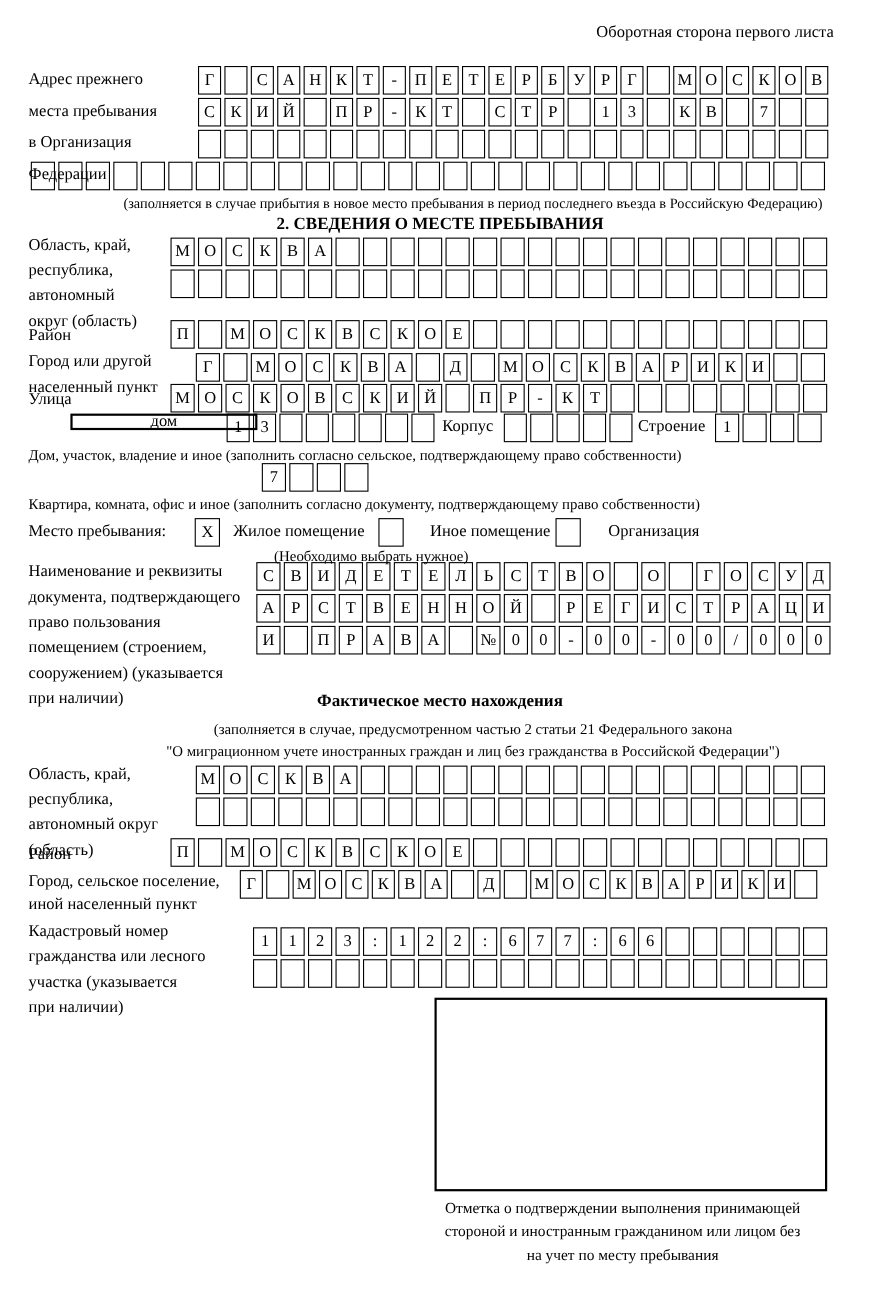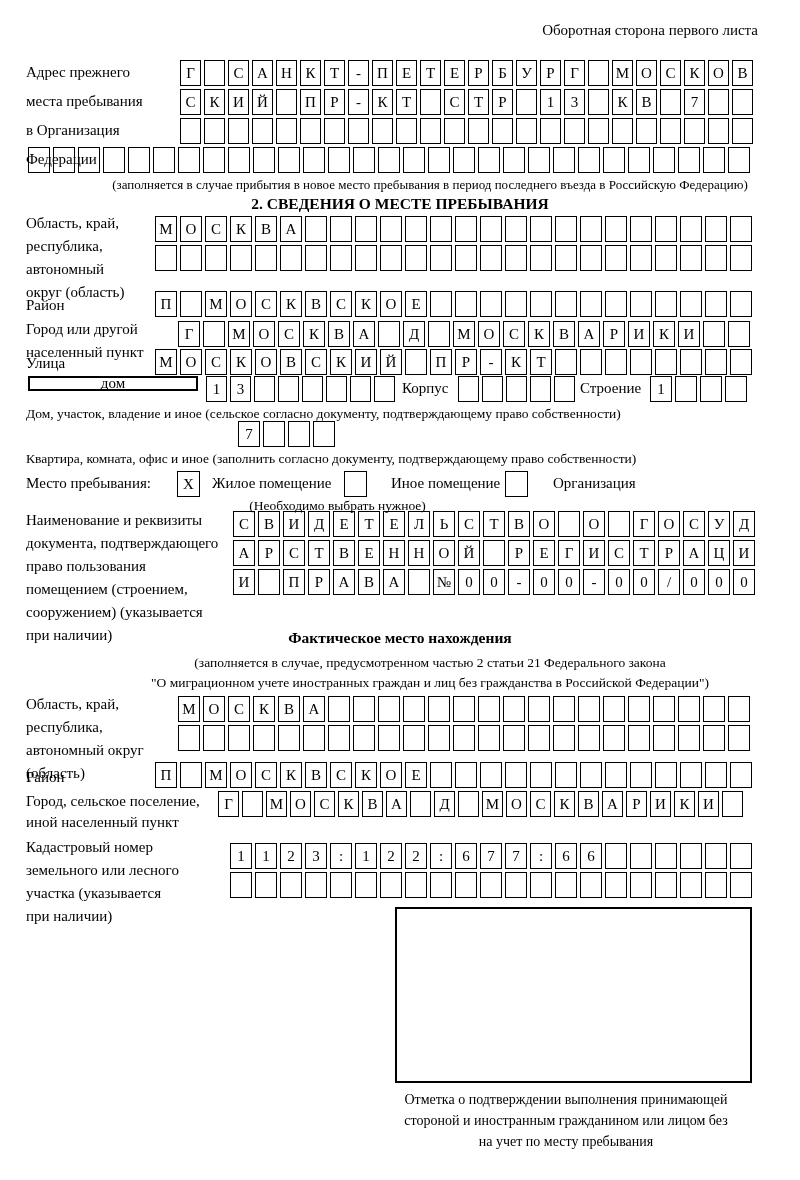--- a/index.html
+++ b/index.html
@@ -17,21 +17,21 @@
     display:flex;align-items:center;justify-content:center;
     font-size:15px;line-height:1;
   }
   .tight .cell{width:21px;}
   .caption{position:absolute;font-size:13px;}
   .caption.small{font-size:13.5px;}
   .center{left:0;width:100%;text-align:center;padding-left:30px;}
   .title{position:absolute;left:0;width:100%;text-align:center;font-weight:bold;font-size:15.5px;}
   .bigbox{
     position:absolute;height:15px;border:2px solid #000;box-sizing:border-box;
-    display:flex;align-items:center;justify-content:center;font-size:15px;
+    display:flex;align-items:center;justify-content:center;font-size:15px;margin-left:36px;
   }
   .inline-lbl{position:absolute;font-size:15px;}
   .cb{
     position:absolute;width:23px;height:26px;border:1.5px solid #000;box-sizing:border-box;
     display:flex;align-items:center;justify-content:center;font-size:15px;
   }
   .stampbox{position:absolute;left:395px;top:907px;width:357px;height:176px;border:2px solid #000;box-sizing:border-box;}
   .stamp-caption{position:absolute;top:1089px;left:356px;width:420px;text-align:center;font-size:14px;line-height:21px;}
 </style>
 </head>
@@ -324,21 +324,21 @@
       <div class="cell"></div>
       <div class="cell"></div>
     </div>
   <div class="inline-lbl" style="left:580px;top:380px;">Строение</div>
   <div class="cells" style="left:650px;top:376px;">
       <div class="cell">1</div>
       <div class="cell"></div>
       <div class="cell"></div>
       <div class="cell"></div>
     </div>
-  <div class="caption small" style="left:26px;top:406px;">Дом, участок, владение и иное (сельское согласно документу, подтверждающему право собственности)</div>
+  <div class="caption small" style="left:26px;top:406px;">Дом, участок, владение и иное (заполнить согласно сельское, подтверждающему право собственности)</div>
 
   <div class="cells" style="left:238px;top:421px;">
       <div class="cell">7</div>
       <div class="cell"></div>
       <div class="cell"></div>
       <div class="cell"></div>
     </div>
   <div class="caption small" style="left:26px;top:451px;">Квартира, комната, офис и иное (заполнить согласно документу, подтверждающему право собственности)</div>
 
   <div class="inline-lbl" style="left:26px;top:475px;">Место пребывания:</div>
@@ -541,21 +541,21 @@
       <div class="cell">А</div>
       <div class="cell">Р</div>
       <div class="cell">И</div>
       <div class="cell">К</div>
       <div class="cell">И</div>
       <div class="cell"></div>
     </div>
 
   <div class="lbl" style="left:26px;top:836px;">
     <div>Кадастровый номер</div>
-    <div>земельного или лесного</div>
+    <div>гражданства или лесного</div>
     <div>участка (указывается</div>
     <div>при наличии)</div>
   </div>
   <div class="cells" style="left:230px;top:843px;">
       <div class="cell">1</div>
       <div class="cell">1</div>
       <div class="cell">2</div>
       <div class="cell">3</div>
       <div class="cell">:</div>
       <div class="cell">1</div>

